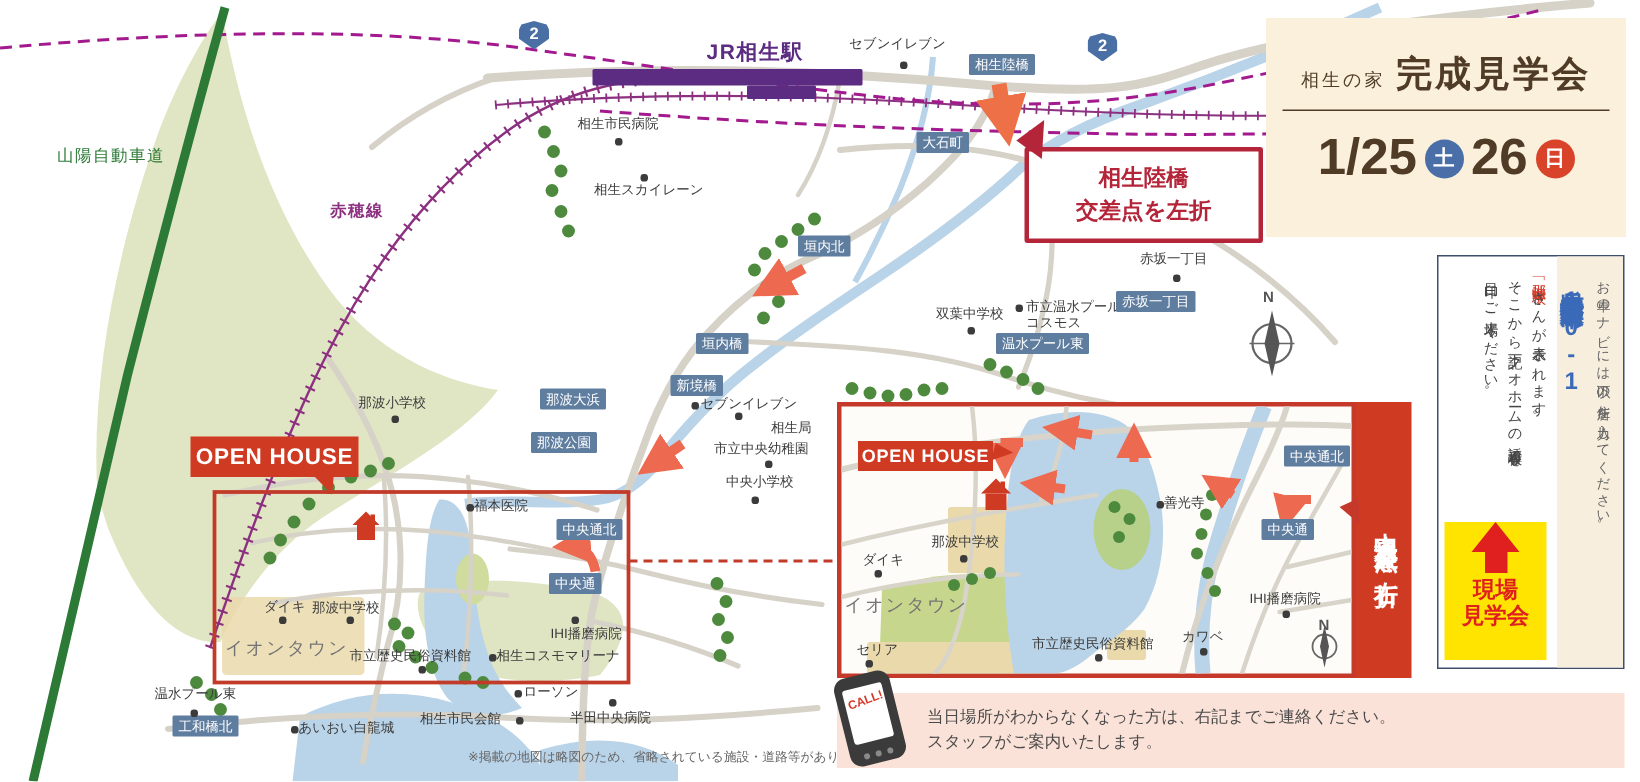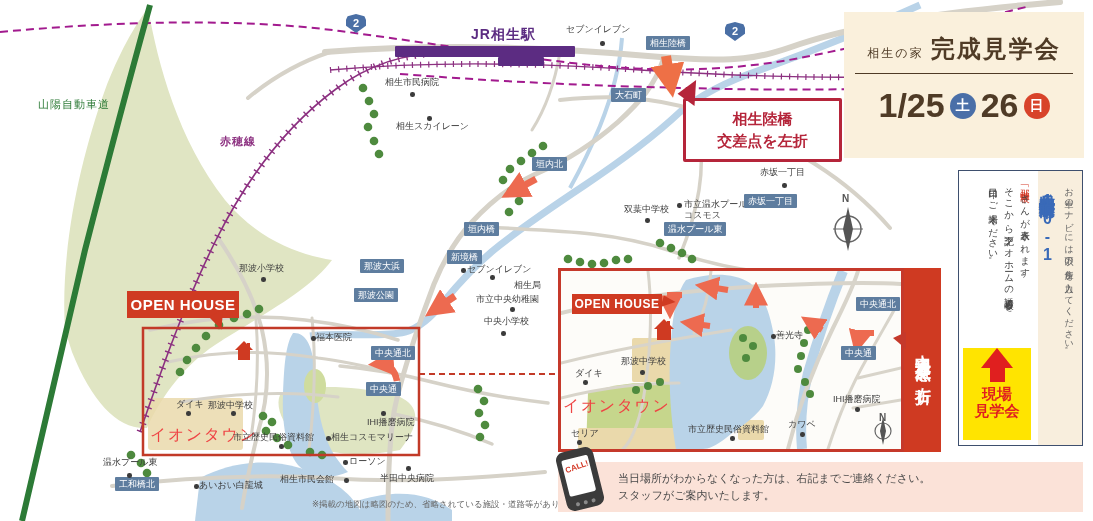--- a/index.html
+++ b/index.html
@@ -8,21 +8,21 @@
   svg{display:block;}
   #map-svg{position:absolute;left:0;top:0;z-index:1;}
 
   
   #labels{position:absolute;left:0;top:0;width:100%;height:100%;z-index:30;pointer-events:none;}
   .lbl{position:absolute;font-size:9px;color:#3b3b3b;white-space:pre;line-height:1.25;}
   .lbl.blue{background:#5e7d9f;color:#fff;padding:1.5px 4px;font-size:9px;border-radius:1px;}
   .lbl.rail{color:#8c3080;font-weight:bold;font-size:11px;letter-spacing:1px;}
   .lbl.road{color:#2c7a36;font-weight:normal;font-size:11px;letter-spacing:1px;}
   .lbl.station{color:#5c2c82;font-weight:bold;font-size:14px;letter-spacing:1px;}
-  .lbl.big{color:#ef4444;font-size:16px;letter-spacing:1.5px;}
+  .lbl.big{color:#737373;font-size:12px;letter-spacing:1.5px;}
   .lbl.compass{color:#555;font-weight:bold;font-size:10px;}
   .lbl.badge{width:20px;height:19px;background:#4a6fa5;color:#fff;font-size:11px;font-weight:bold;
       text-align:center;line-height:18px;
       clip-path:polygon(8% 12%,50% 0%,92% 12%,100% 30%,100% 62%,50% 100%,0% 62%,0% 30%);}
   .mdot{position:absolute;width:4.5px;height:4.5px;border-radius:50%;background:#3b3b3b;z-index:30;}
 
   
   .oh-box{position:absolute;background:#cf3a22;color:#fff;font-weight:bold;z-index:32;
           display:flex;align-items:center;justify-content:center;letter-spacing:.5px;}
   #oh-main{left:127px;top:291px;width:112px;height:27px;font-size:15px;}

